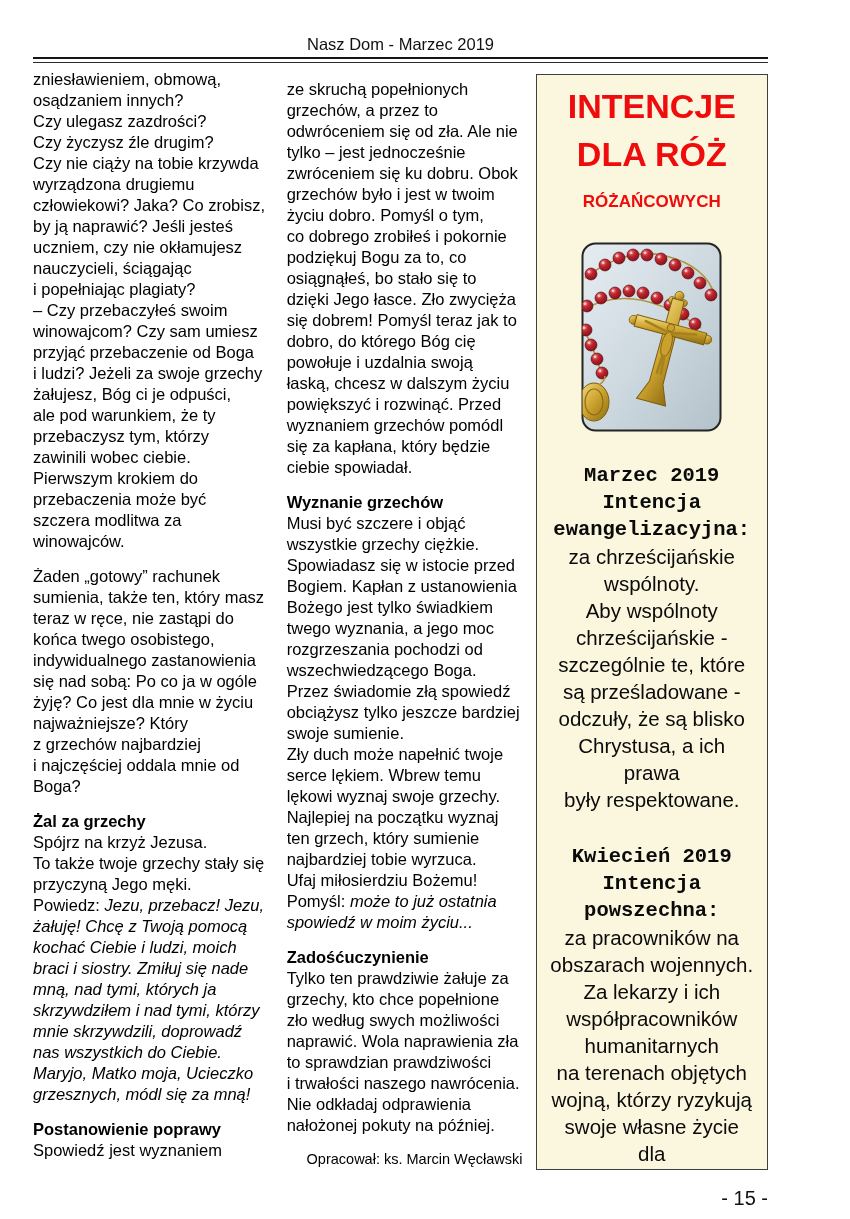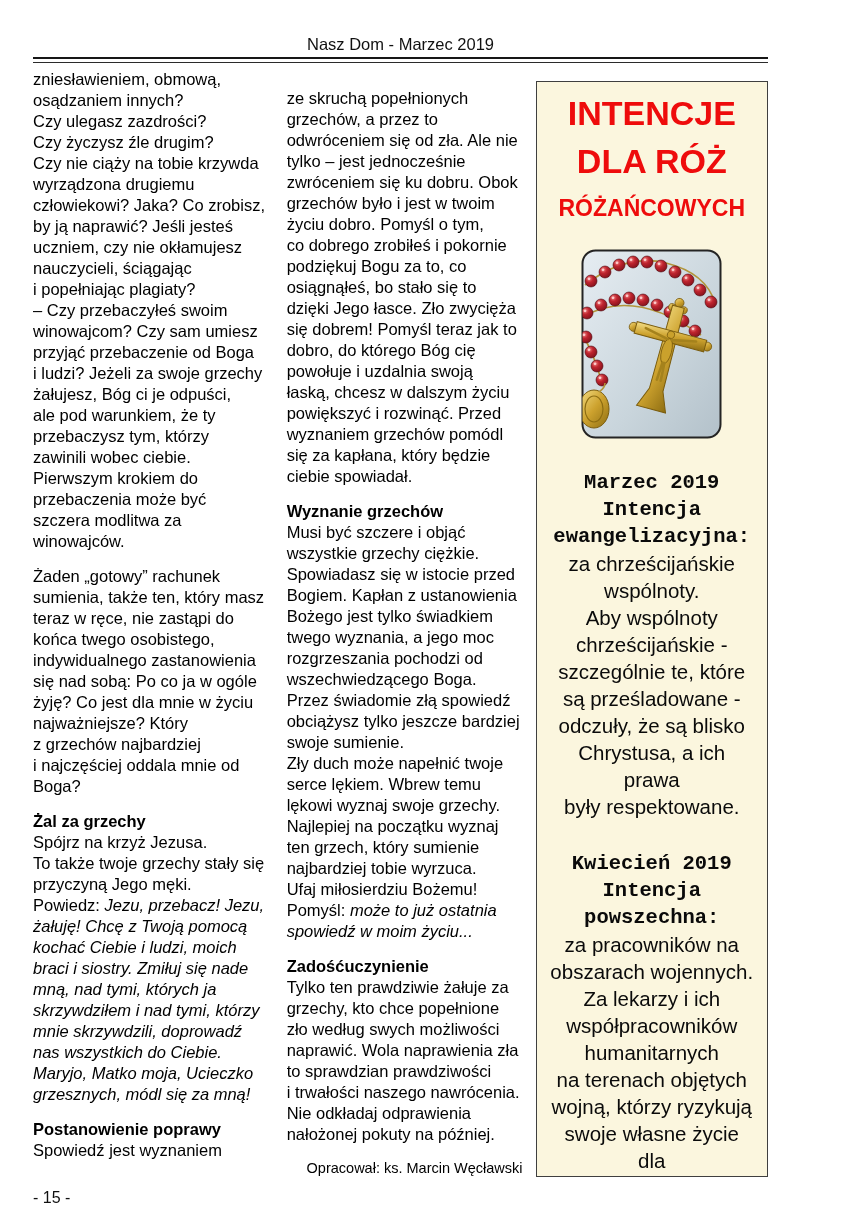--- a/index.html
+++ b/index.html
@@ -20,21 +20,21 @@
     line-height: 20px;
     color: #111;
   }
   .hdr-rule {
     margin-top: 3px;
     height: 3px;
     border-top: 2px solid #161616;
     border-bottom: 1px solid #2b2b2b;
   }
   
-  .content { display: flex; align-items: flex-end; margin-top: 4px; }
+  .content { display: flex; align-items: center; margin-top: 4px; }
   .col { font-size: 16.5px; line-height: 21px; }
   .col-left  { width: 266px; margin-right: 4px;  padding-top: 2px; }
   .col-mid   { width: 262px; margin-right: 3px;  padding-top: 2px; }
   .pre { white-space: pre-line; }
   p.block { margin: 0 0 14px 0; }
   p.block:last-child { margin-bottom: 16px; }
   h3.subhead { font-size: 16.5px; line-height: 21px; margin: 0; font-weight: bold; }
   .it { font-style: italic; }
   .byline {
     margin: 12px 10px 0 0;
@@ -56,32 +56,32 @@
   .sb-title1, .sb-title2 {
     color: var(--accent-red, #ee0c0c);
     font-weight: bold;
     font-size: 34px;
     line-height: 38px;
   }
   .sb-title2 { margin-top: 10px; }
   .sb-title3 {
     color: var(--accent-red, #ee0c0c);
     font-weight: bold;
-    font-size: 23px;
+    font-size: 17px;
     line-height: 29px;
     margin-top: 14px;
   }
   .photo-wrap { margin-top: 26px; }
   .photo-wrap svg { display: block; margin: 0 auto; }
   .sb-section { margin-top: 30px; font-size: 20.5px; line-height: 27px; color: #0a0a0a; }
   .sb-month, .sb-label { font-weight: bold; font-family: Liberation Mono, monospace; }
   
   .footer {
-    text-align: left;
-    font-size: 16px;
+    text-align: right;
+    font-size: 20px;
     line-height: 18px;
     margin-top: 12px;
     color: #111;
   }
 </style>
 </head>
 <body>
 
 <div class="page">
 

